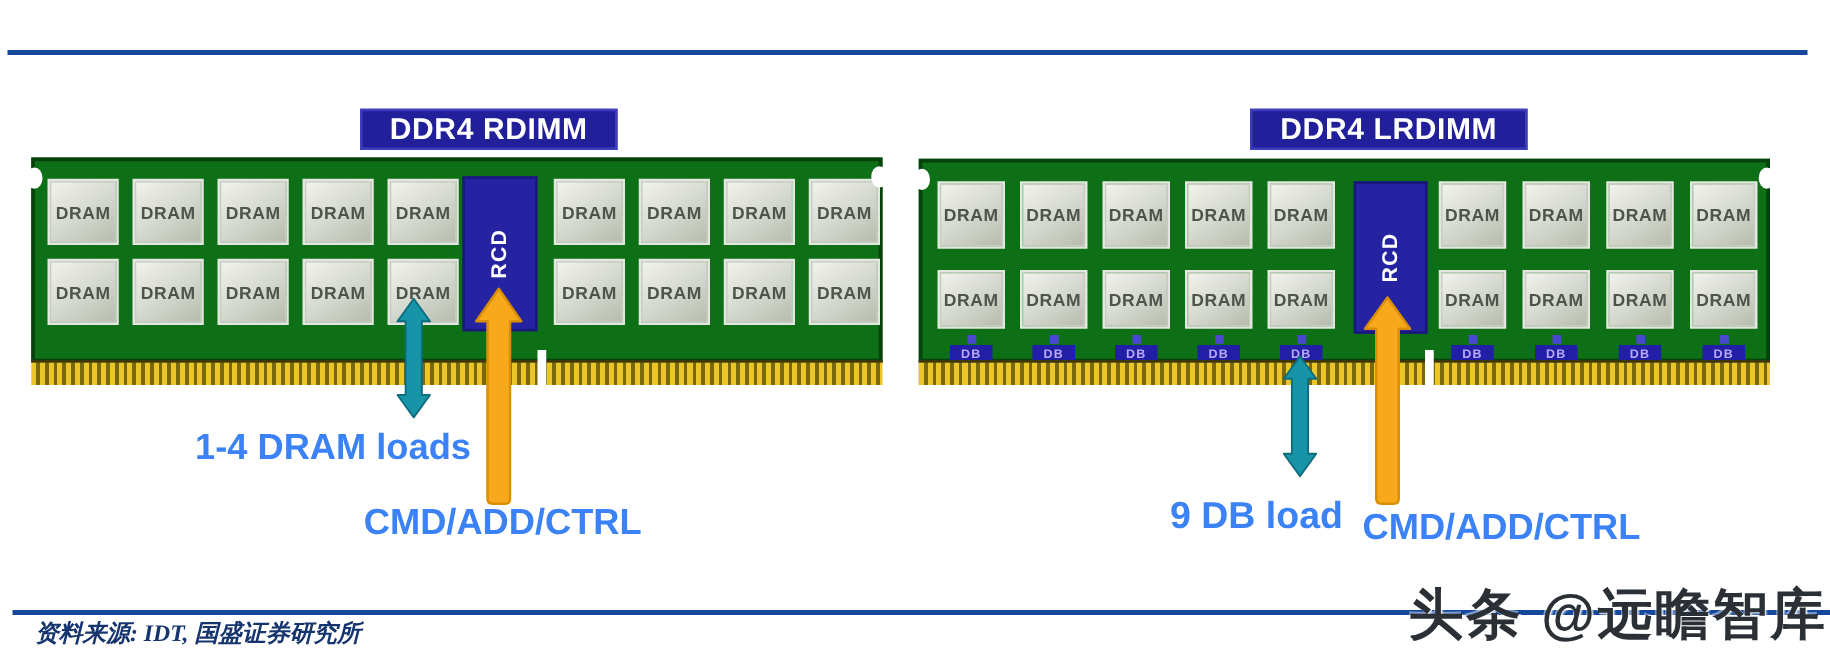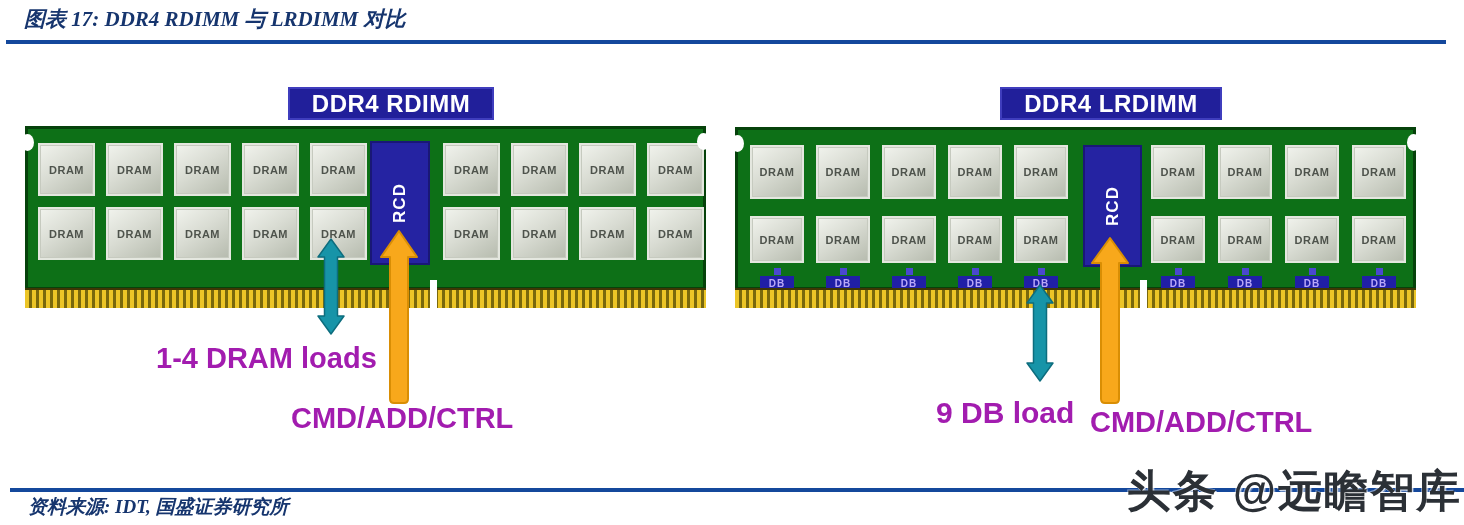--- a/index.html
+++ b/index.html
@@ -55,21 +55,21 @@
   .bite-r { right:-7px; top:4px; }
   
   .chip-grid { position:absolute; display:grid; }
   .m1 .grid-left  { left:10px;  top:14px; grid-template-columns:repeat(5,57px); grid-template-rows:53px 53px; gap:11px; }
   .m1 .grid-right { left:415px; top:14px; grid-template-columns:repeat(4,57px); grid-template-rows:53px 53px; gap:11px; }
   .m2 .grid-left  { left:12px;  top:15px; grid-template-columns:repeat(5,54px); grid-template-rows:54px 47px; column-gap:12px; row-gap:17px; }
   .m2 .grid-right { left:413px; top:15px; grid-template-columns:repeat(4,54px); grid-template-rows:54px 47px; column-gap:13px; row-gap:17px; }
   .chip {
     background:linear-gradient(145deg,#f1f3ed 0%,#d9dcd3 45%,#b6bbae 100%);
     border:2px solid #e4e7df; box-shadow:inset 0 0 0 1px #c6cabf;
-    color:#4e534c; font-size:11px; font-weight:600; letter-spacing:.5px;
+    color:#4e534c; font-size:14px; font-weight:600; letter-spacing:.5px;
     display:flex; align-items:center; justify-content:center;
   }
   
   .rcd {
     position:absolute; background:#2523a2; border:2px solid #191777;
     display:flex; align-items:center; justify-content:center; z-index:2;
   }
   .m1 .rcd { left:342px; top:12px; width:60px; height:124px; }
   .m2 .rcd { left:345px; top:15px; width:59px; height:122px; }
   .rcd-text { transform:rotate(-90deg); color:#fff; font-weight:700; font-size:17px; letter-spacing:1px; }
@@ -79,32 +79,31 @@
   .m2 .db-right { left:413px; grid-template-columns:repeat(4,54px); column-gap:13px; }
   .db-unit { display:flex; align-items:center; justify-content:center; gap:1px;flex-direction:column; }
   .db-tab { width:7px; height:7px; background:#4a48cf; }
   .db-core {
     min-width:34px; height:14px; background:#201fa6; color:#baa9f8;
     font-size:10px; font-weight:700; letter-spacing:1px;
     display:flex; align-items:center; justify-content:center;
   }
   
   .arrows { position:absolute; left:0; top:0; z-index:5; pointer-events:none; }
-  .ann { position:absolute; font-weight:700; color:#a21caf; z-index:6; white-space:nowrap; }
+  .ann { position:absolute; font-weight:700; color:#3b82f6; z-index:6; white-space:nowrap; }
   .ann-load-left  { left:156px;  top:342px; font-size:29px; }
   .ann-cmd-left   { left:291px;  top:402px; font-size:29px; }
   .ann-load-right { left:936px;  top:396px; font-size:30px; }
   .ann-cmd-right  { left:1090px; top:406px; font-size:29px; }
 </style>
 </head>
 <body>
 
 <div class="page">
 
-  <div class="fig-title">图表 17:  DDR4 RDIMM 与 LRDIMM 对比</div>
   <div class="rule rule-top"></div>
 
   <div class="header-box hb1">
     <span>DDR4 RDIMM</span>
   </div>
   <div class="header-box hb2">
     <span>DDR4 LRDIMM</span>
   </div>
 
   <div class="module m1">

